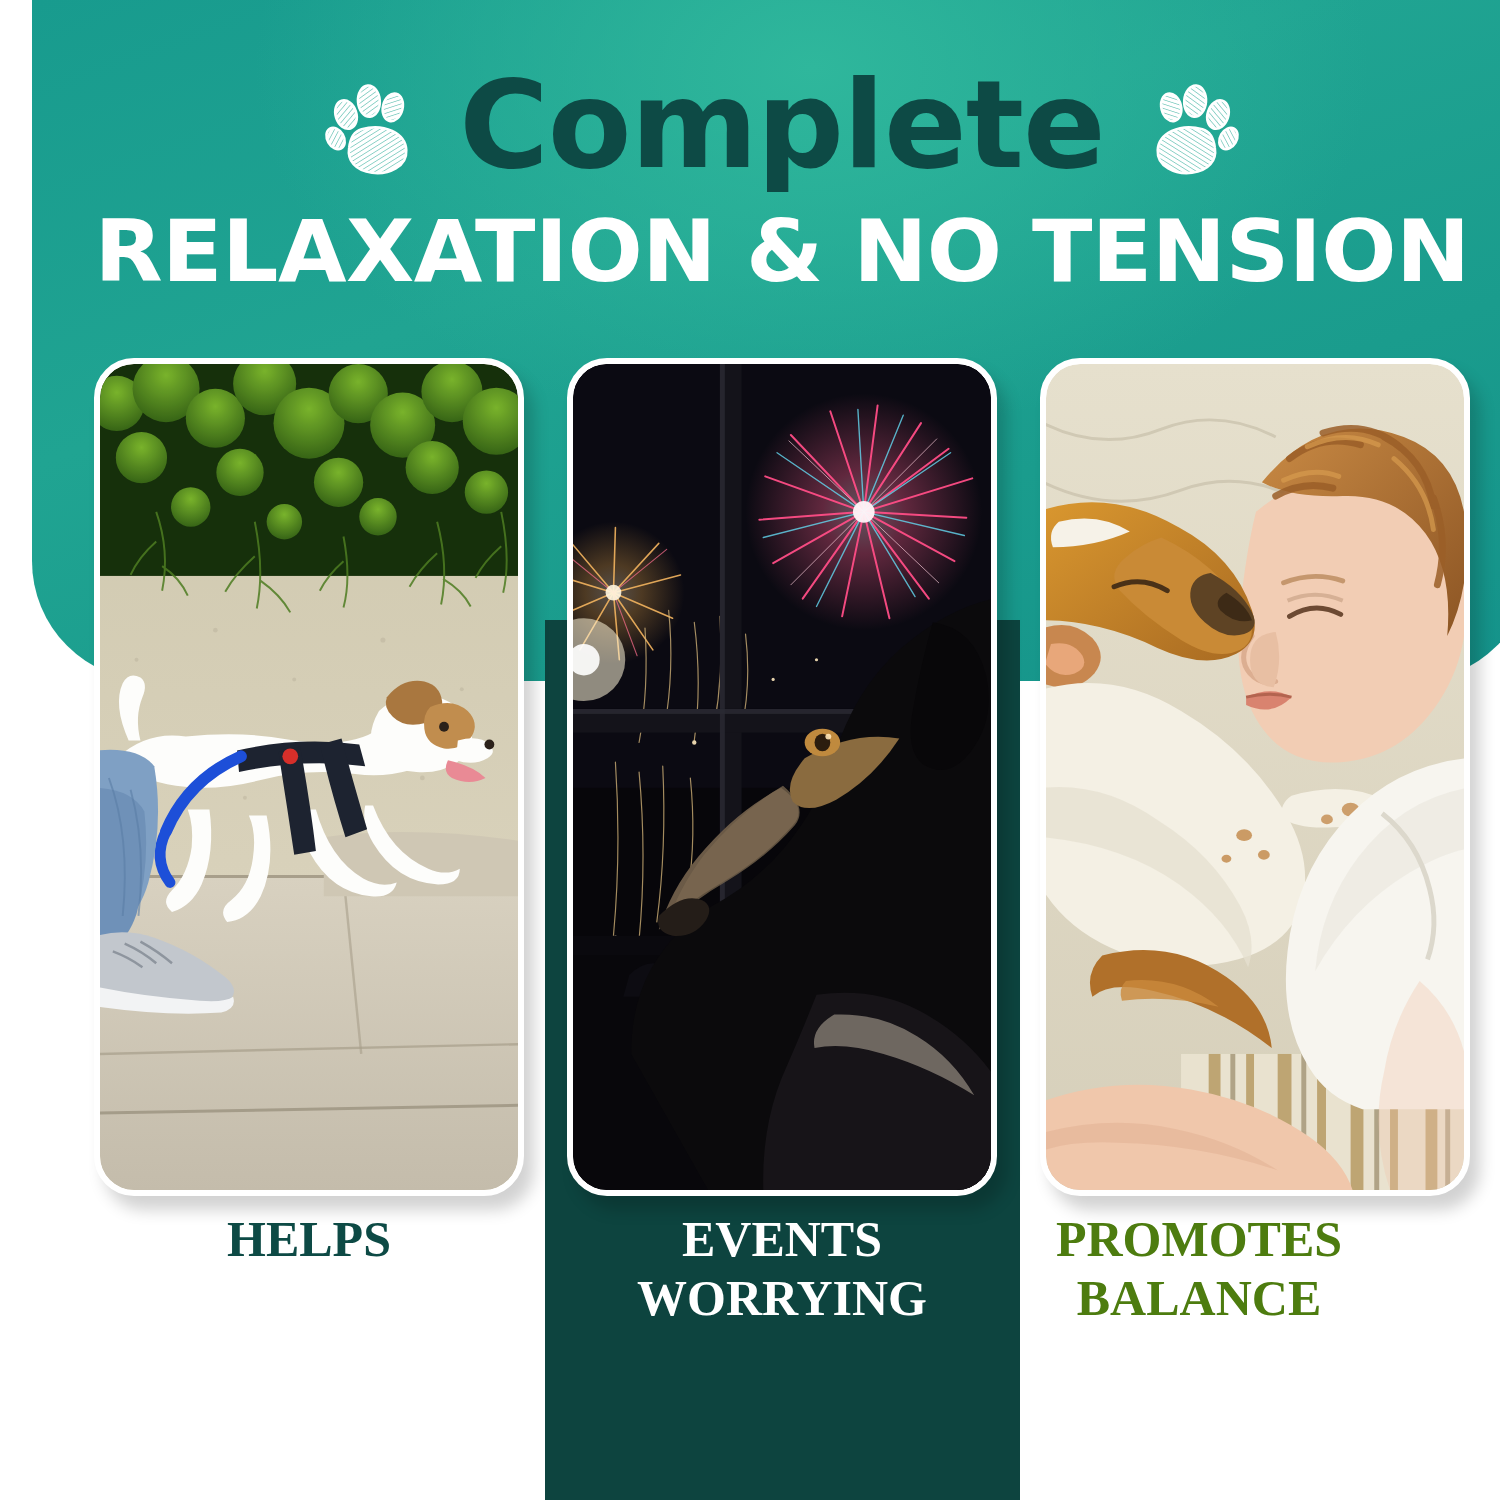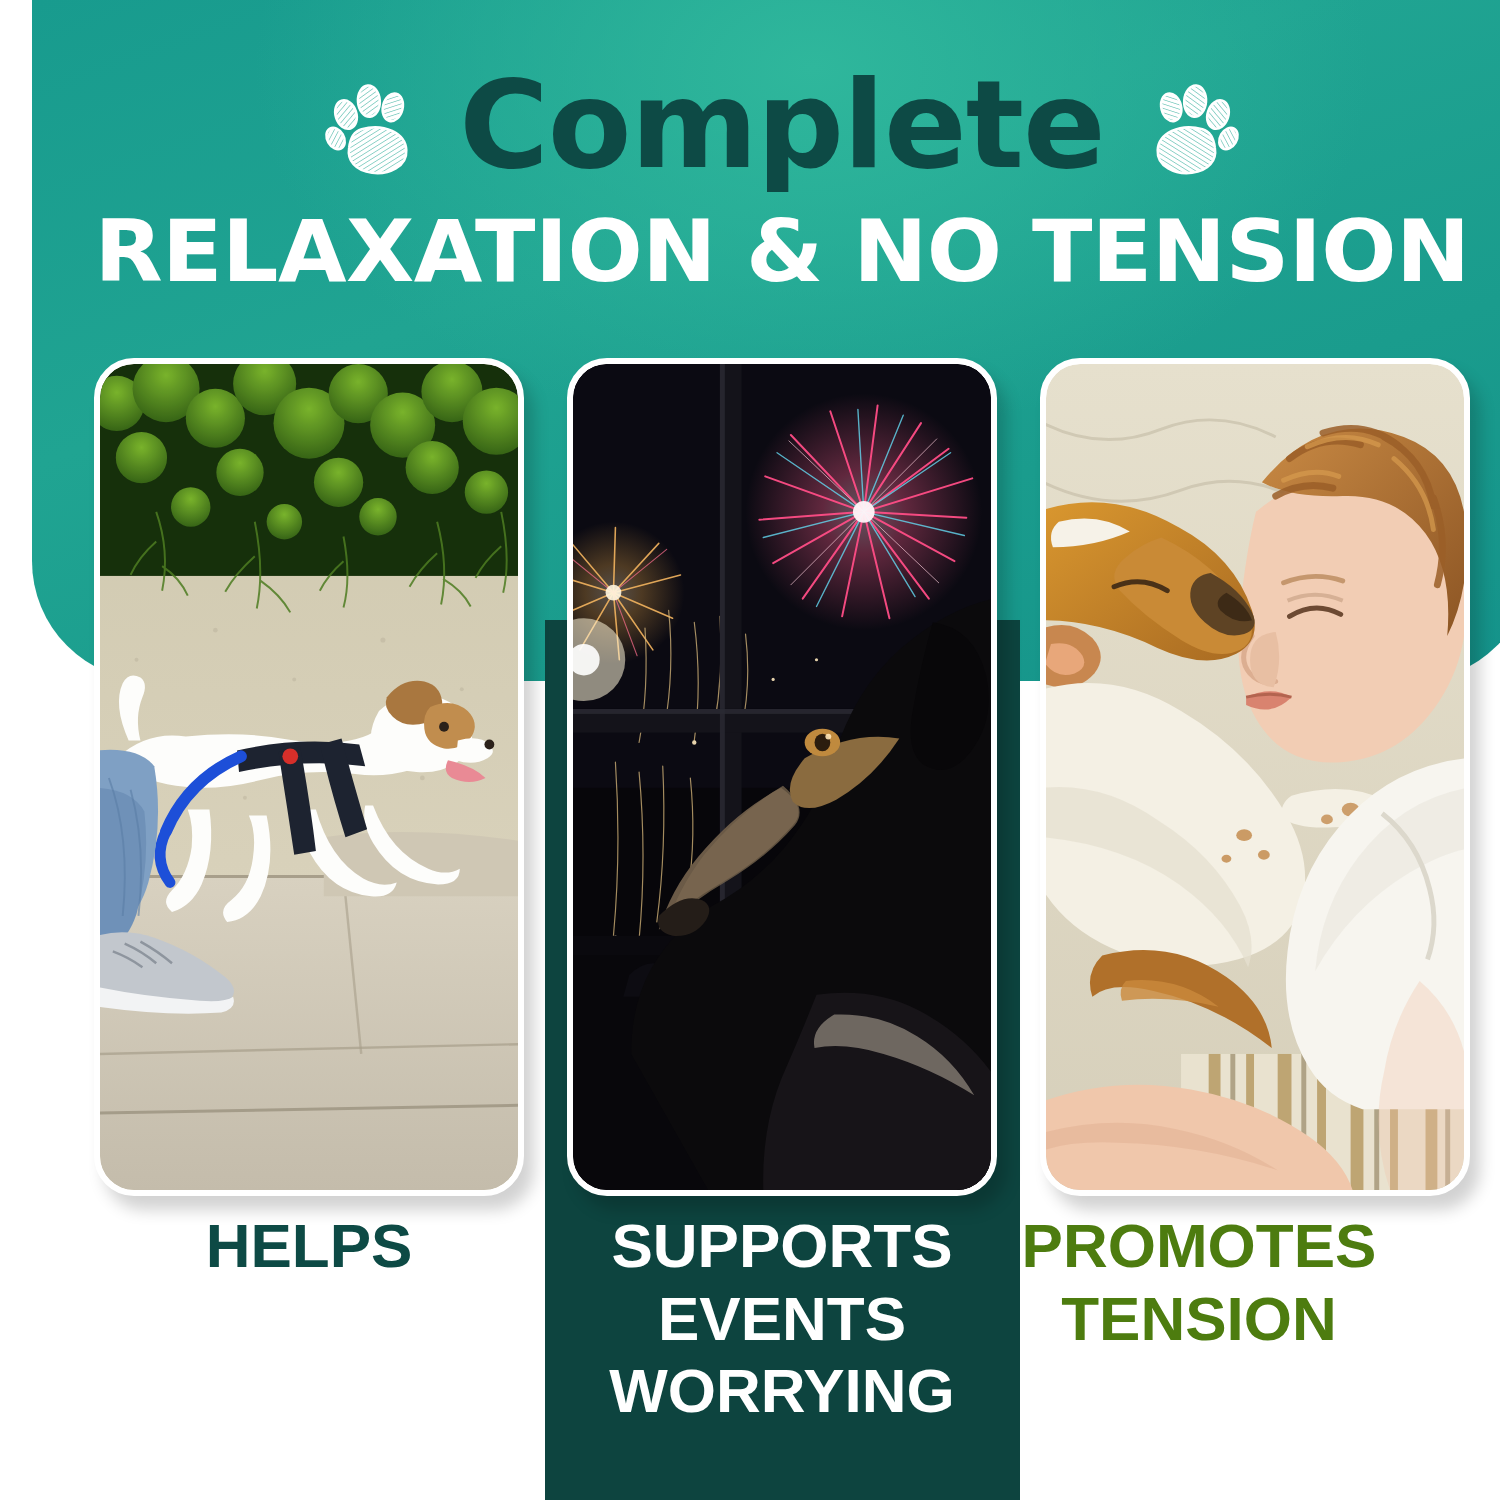--- a/index.html
+++ b/index.html
@@ -63,22 +63,22 @@
   .card.c2 { left:535px; }
   .card.c3 { left:1008px; }
 
   .photo { position:absolute; inset:0; border-radius:34px; overflow:hidden; }
   .photo svg { display:block; width:100%; height:100%; }
 
   
   .caps { position:absolute; left:0; top:1210px; width:1500px; height:290px; z-index:7; }
   .cap {
     position:absolute; top:0; width:430px;
-    text-align:center; font-weight:700; font-size:62px; line-height:1.17;
-    font-family:Liberation Sans, sans-serif; letter-spacing:0px;
+    text-align:center; font-weight:700; font-size:50px; line-height:1.17;
+    font-family:Liberation Serif, serif; letter-spacing:0px;
   }
   .cap.c1 { left:62px; color:#0d4a45; }
   .cap.c2 { left:535px; color:#ffffff; }
   .cap.c3 { left:952px; color:#4d7c0f; }
   .cap span { display:block; }
 </style>
 </head>
 <body>
 
 <div id="stage">
@@ -522,25 +522,24 @@
 
   </div>
 
   <div class="caps">
 
     <div class="cap c1">
       <span>HELPS</span>
     </div>
 
     <div class="cap c2">
-      <span>SUPPORTS</span>
       <span>EVENTS</span>
       <span>WORRYING</span>
     </div>
 
     <div class="cap c3">
       <span>PROMOTES</span>
-      <span>TENSION</span>
+      <span>BALANCE</span>
     </div>
 
   </div>
 
 </div>
 
 </body></html>

